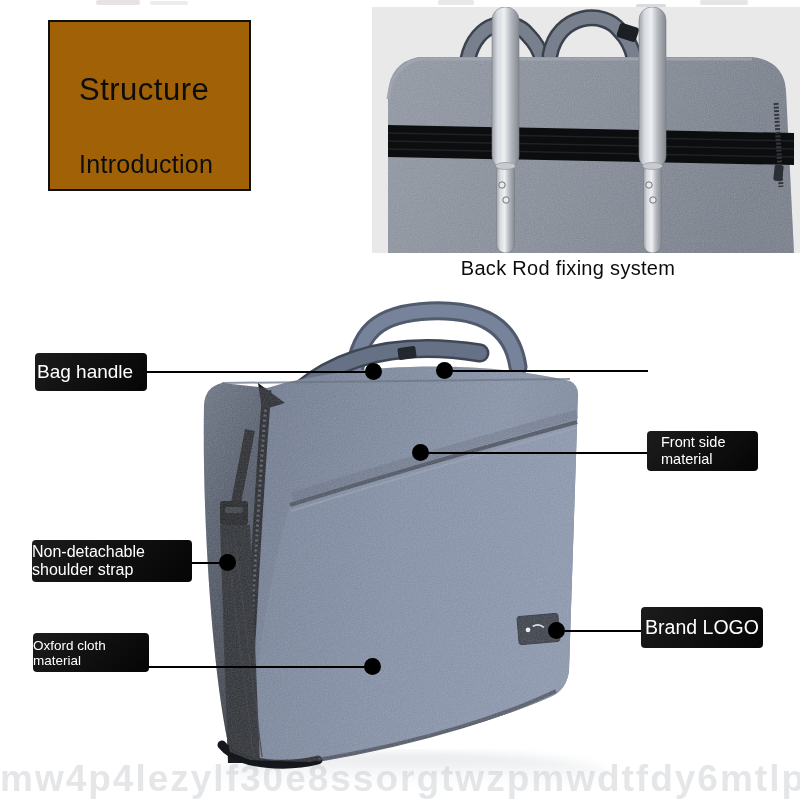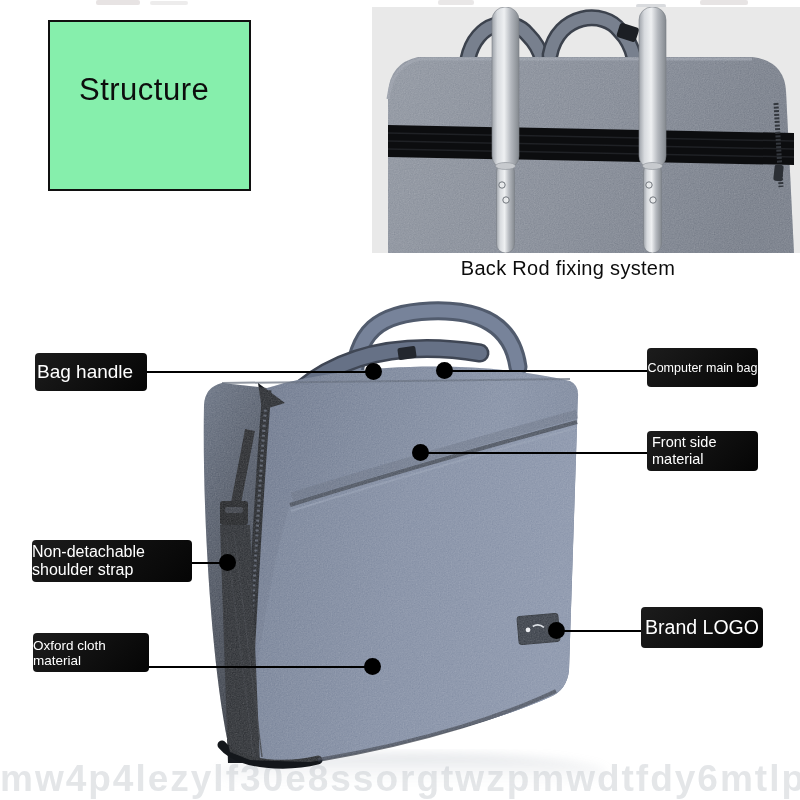--- a/index.html
+++ b/index.html
@@ -2,59 +2,60 @@
 <html><head>
 <meta charset="utf-8">
 <style>
   html,body{margin:0;padding:0;background:#fff;}
   .canvas{position:relative;width:800px;height:800px;background:#ffffff;overflow:hidden;
           font-family:"Liberation Sans",sans-serif;}
   
   .artifact{position:absolute;border-radius:2px;opacity:.45;}
   
   .intro-box{position:absolute;left:48px;top:20px;width:199px;height:167px;
-             border:2px solid #101010;background:#86efac;z-index:3;}
+             border:2px solid #101010;background:#a16207;z-index:3;}
   .intro-line1{position:absolute;left:29px;top:50px;font-size:31px;color:#0d0d0d;letter-spacing:.5px;}
   .intro-line2{position:absolute;left:29px;top:128px;font-size:25px;color:#0d0d0d;letter-spacing:.3px;}
   
   .top-photo{position:absolute;left:372px;top:7px;width:428px;height:246px;background:#e9e9e9;z-index:2;}
   .caption{position:absolute;left:336px;top:257px;width:464px;text-align:center;
            font-size:20px;color:#0c0c0c;letter-spacing:.3px;z-index:3;}
   
   .watermark{position:absolute;left:0;top:758px;width:800px;text-align:center;white-space:nowrap;
              font-size:37px;font-weight:bold;color:#ced2d7;opacity:.55;letter-spacing:2px;z-index:1;}
   
   .bag-svg{position:absolute;left:150px;top:295px;z-index:2;}
   
   .cline{position:absolute;height:0;border-top:2px solid #000;z-index:4;}
   .cdot{position:absolute;width:17px;height:17px;background:#000;border-radius:50%;z-index:4;}
   .callout{position:absolute;background:linear-gradient(135deg,#1c1c1c,#050505);color:#fff;
            border-radius:4px;display:flex;align-items:center;z-index:5;box-sizing:border-box;}
   .co-bag-handle{left:35px;top:353px;width:112px;height:38px;font-size:19px;padding-left:2px;}
   .co-computer{left:647px;top:348px;width:111px;height:39px;font-size:12.5px;justify-content:center;}
   .co-pockets{left:647px;top:431px;width:111px;height:40px;font-size:14.5px;
               flex-direction:column;align-items:flex-start;justify-content:center;
-              padding-left:5px;line-height:1.15;}
+              padding-left:14px;line-height:1.15;}
   .co-strap{left:32px;top:540px;width:160px;height:42px;font-size:16px;justify-content:center;}
   .co-oxford{left:33px;top:633px;width:116px;height:39px;font-size:13.5px;justify-content:center;}
   .co-brand{left:641px;top:607px;width:122px;height:41px;font-size:19.5px;justify-content:center;}
 </style>
 </head>
 <body>
 
 <div class="canvas">
 
   <span class="artifact" style="left:96px;top:0;width:44px;height:5px;background:#c9c2c2;"></span>
   <span class="artifact" style="left:150px;top:1px;width:38px;height:4px;background:#d8d4d4;"></span>
   <span class="artifact" style="left:438px;top:0;width:36px;height:5px;background:#cfcaca;"></span>
   <span class="artifact" style="left:636px;top:4px;width:30px;height:4px;background:#aab0b6;"></span>
   <span class="artifact" style="left:700px;top:0;width:48px;height:5px;background:#c9c4c4;"></span>
 
   <div class="intro-box">
     <div class="intro-line1">Structure</div>
+    <div class="intro-line2">Introduction</div>
   </div>
 
   <div class="top-photo">
     <svg width="428" height="246" viewBox="0 0 428 246">
       <defs>
         <linearGradient id="gTopBag" x1="0" y1="0" x2="1" y2="0.2">
           <stop offset="0" stop-color="#818894"></stop>
             <stop offset="0.55" stop-color="#747b88"></stop>
             <stop offset="1" stop-color="#656c79"></stop>
         </linearGradient>
@@ -214,23 +215,20 @@
   <div class="cdot" style="left:365px;top:363px;"></div>
   <div class="cdot" style="left:436px;top:362px;"></div>
   <div class="cdot" style="left:412px;top:444px;"></div>
   <div class="cdot" style="left:219px;top:554px;"></div>
   <div class="cdot" style="left:364px;top:658px;"></div>
   <div class="cdot" style="left:548px;top:622px;"></div>
 
   <div class="callout co-bag-handle">
     <span>Bag handle</span>
   </div>
-  <div class="callout co-computer">
-    <span>Computer main bag</span>
-  </div>
   <div class="callout co-pockets">
     <span>Front side</span>
     <span>material</span>
   </div>
   <div class="callout co-strap">
     <span>Non-detachable shoulder strap</span>
   </div>
   <div class="callout co-oxford">
     <span>Oxford cloth material</span>
   </div>

